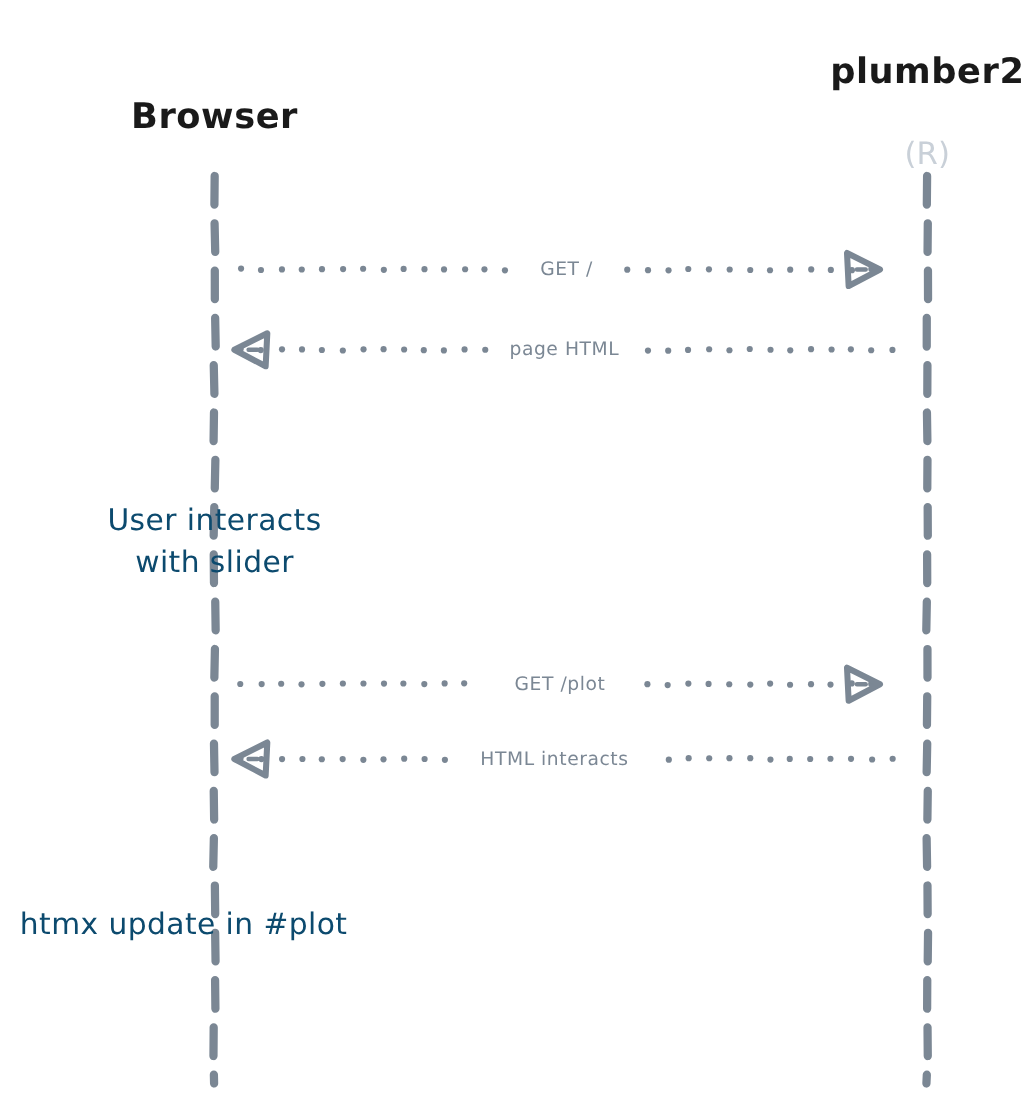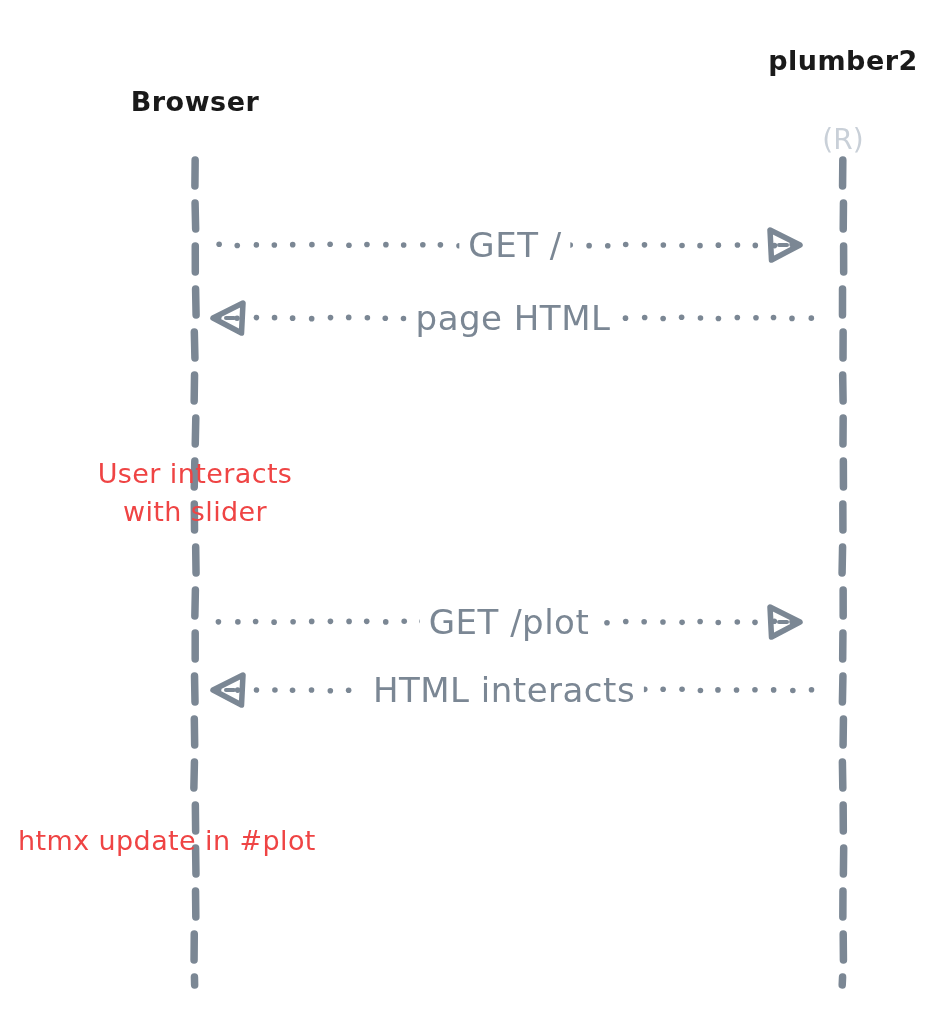--- a/index.html
+++ b/index.html
@@ -30,21 +30,21 @@
     height: 1009px;
   }
 
   
   .participant-label {
     position: absolute;
     transform: translateX(-50%);
     white-space: nowrap;
     color: #1a1a1a;
     font-family: "DejaVu Sans", sans-serif;
-    font-size: 27px;
+    font-size: 32px;
     font-weight: 700;
     letter-spacing: 0.5px;
   }
   .participant-sublabel {
     position: absolute;
     transform: translateX(-50%);
     white-space: nowrap;
     color: #c9d0d8;
     font-family: "DejaVu Sans", sans-serif;
     font-size: 28px;
@@ -52,33 +52,33 @@
     text-align: center;
   }
 
   
   .message-label {
     position: absolute;
     transform: translate(-50%, -50%);
     white-space: nowrap;
     color: #7b8794;
     font-family: "DejaVu Sans", sans-serif;
-    font-size: 34px;
+    font-size: 17px;
     font-weight: 400;
     letter-spacing: 0.5px;
     background: #ffffff;
     padding: 0 9px;
     text-align: center;
   }
 
   
   .note-text {
     position: absolute;
     white-space: pre;
-    color: #ef4444;
+    color: #0c4a6e;
     font-family: "DejaVu Sans", sans-serif;
     font-size: 27px;
     font-weight: 400;
     line-height: 38px;
     letter-spacing: 0.4px;
   }
   .note-center {
     transform: translateX(-50%);
     text-align: center;
   }

